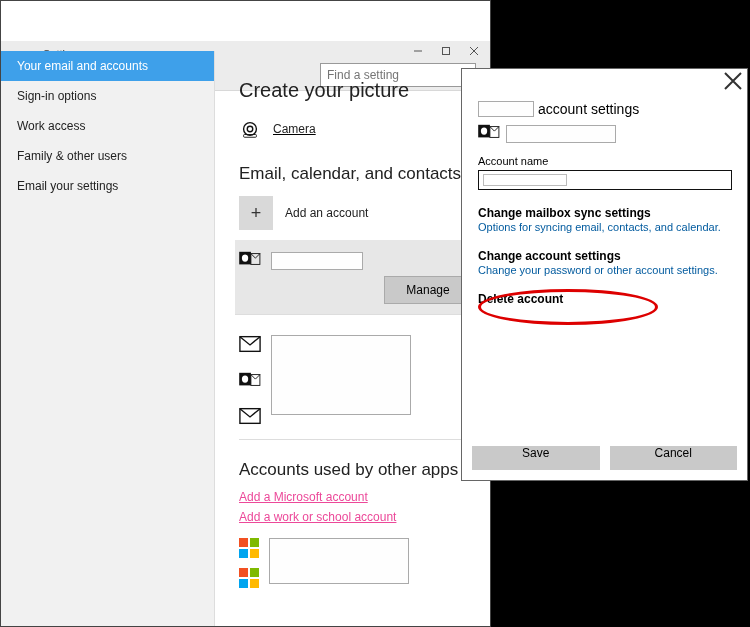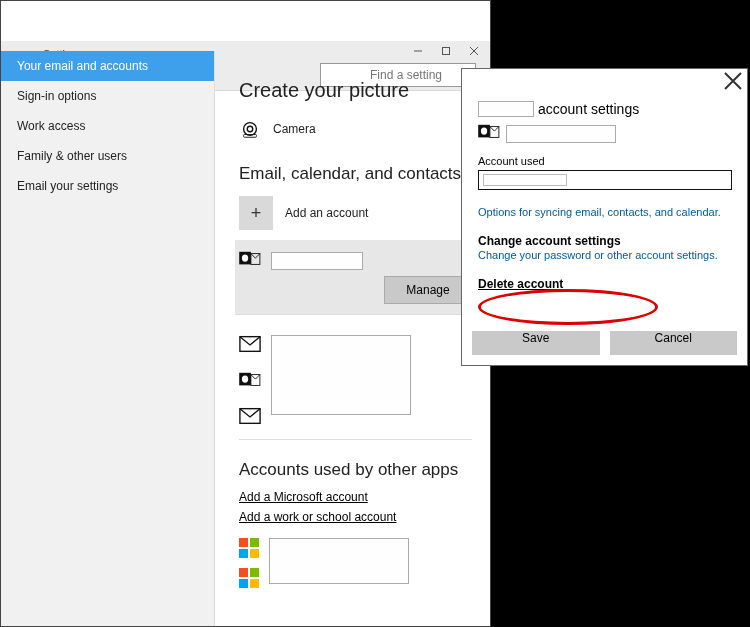--- a/index.html
+++ b/index.html
@@ -49,21 +49,21 @@
     display: flex; align-items: center;
   }
   .gear { width: 20px; height: 20px; margin-right: 8px; }
   .accounts-label { font-size: 13px; font-weight: 700; letter-spacing: .5px; }
   .searchbox-wrap {
     position: absolute;
     right: 14px; top: 22px;
     width: 156px; height: 24px;
     border: 1px solid #999;
     background: #fff;
-    display: flex; align-items: center; padding-left: 43px;
+    display: flex; align-items: center;
   }
   .searchbox-wrap input {
     border: none; outline: none;
     flex: 1;
     padding: 2px 6px;
     font-size: 12px; color: #555;
     background: transparent;
   }
   .search-icon { width: 14px; height: 14px; margin-right: 6px; }
 
@@ -100,20 +100,21 @@
     margin-top: 18px; margin-bottom: 12px;
   }
   .content h2 {
     font-size: 17px; font-weight: 400; color: #222;
     margin-top: 20px; margin-bottom: 10px;
   }
   .row-item {
     display: flex; align-items: center;
     height: 30px;
     gap: 12px;
+    text-decoration: underline;
   }
   .row-item .icon-box {
     width: 22px; height: 22px;
     display: flex; align-items: center; justify-content: center;
   }
   .row-label { font-size: 12px; color: #222; }
 
   .add-btn {
     width: 34px; height: 34px;
     background: #d9d9d9;
@@ -158,27 +159,27 @@
     border: 3px solid #d00;
     border-radius: 50%;
     pointer-events: none;
   }
 
   .envelope-icon svg, .outlook-icon svg { width: 22px; height: 18px; }
   .ms-logo { display: grid; grid-template-columns: 9px 9px; grid-template-rows: 9px 9px; gap: 2px; }
   .ms-logo span:nth-child(1){background:#f25022;} .ms-logo span:nth-child(2){background:#7fba00;}
   .ms-logo span:nth-child(3){background:#00a4ef;} .ms-logo span:nth-child(4){background:#ffb900;}
 
-  .link { color: #000000; font-size: 12px; margin-top: 6px; display:block; }
+  .link { color: #ec4899; font-size: 12px; margin-top: 6px; display:block; }
 
   
   .win-dlg {
     position: absolute;
     left: 461px; top: 68px;
-    width: 287px; height: 298px;
+    width: 287px; height: 413px;
     background: #fff;
     border: 1px solid #666;
   }
   .dlg-close {
     position: absolute; right: 4px; top: 2px;
     width: 20px; height: 20px;
     display:flex; align-items:center; justify-content:center;
   }
   .dlg-body {
     position: absolute;
@@ -397,33 +398,34 @@
     <div class="dlg-acct-row">
       <span class="outlook-icon"><svg viewBox="0 0 24 20">
             <rect x="0" y="2" width="13" height="14" fill="#111"></rect>
             <path d="M6.5 5 A3.5 4 0 1 0 6.5 13 A3.5 4 0 1 0 6.5 5" fill="#fff"></path>
             <rect x="13" y="4" width="10" height="12" fill="none" stroke="#111"></rect>
             <path d="M13 4 L18 9 L23 4" stroke="#111" fill="none"></path>
           </svg></span>
       <div class="blurbox"></div>
     </div>
 
-    <div class="dlg-label">Account used</div>
+    <div class="dlg-label">Account name</div>
     <div class="dlg-input">
       <div class="blurbox"></div>
     </div>
 
     <div class="dlg-section">
+      <div class="dlg-sec-title">Change mailbox sync settings</div>
       <div class="dlg-sec-sub">Options for syncing email, contacts, and calendar.</div>
     </div>
     <div class="dlg-section">
       <div class="dlg-sec-title">Change account settings</div>
       <div class="dlg-sec-sub">Change your password or other account settings.</div>
     </div>
-    <div class="dlg-section" style="position:relative;text-decoration:underline;">
+    <div class="dlg-section" style="position:relative;">
       <div class="dlg-sec-title">Delete account</div>
     </div>
 
     <div class="circle-anno circle-delete"></div>
   </div>
 
   <div class="dlg-buttons">
     <div class="dlg-btn">
         <span>Save</span>
       </div>

